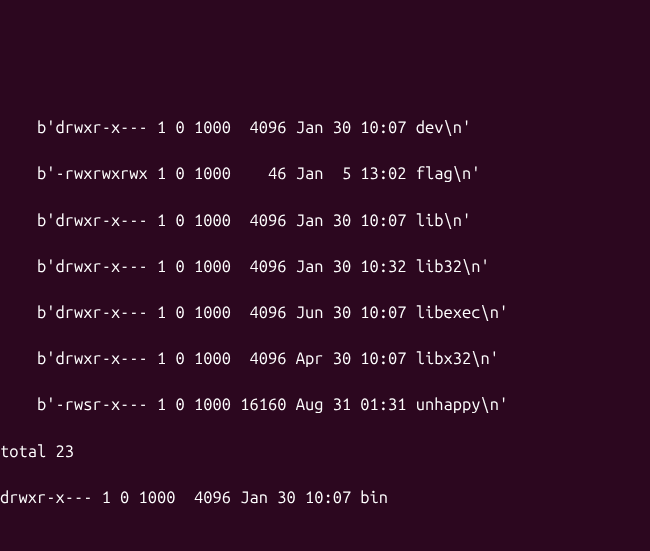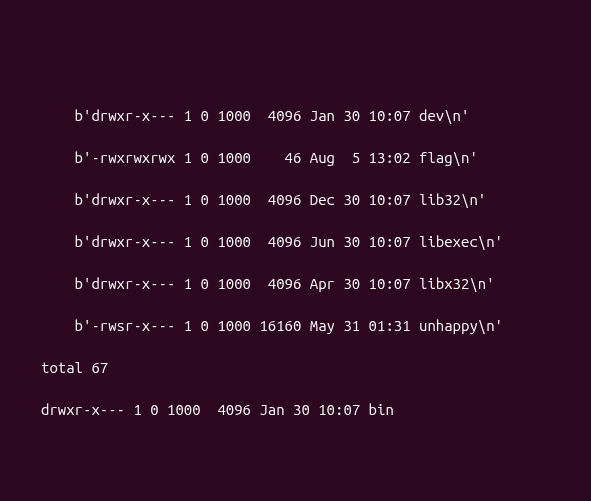--- a/index.html
+++ b/index.html
@@ -14,36 +14,37 @@
       line-height: 21px;
       color: #ffffff;
       width: 591px;
       height: 501px;
       overflow: hidden;
       white-space: pre;
     }
     .term {
       padding: 0;
     }
-    .white { color: #ffffff; padding-left: 41px; }
+    .white { color: #ffffff; }
     .line { display: block; }
   </style>
 </head>
 <body>
 
 
 
 <div class="term">
 <span class="line white">    b'drwxr-x--- 1 0 1000  4096 Jan 30 10:07 dev\n'</span>
-<span class="line white">    b'-rwxrwxrwx 1 0 1000    46 Aug  5 13:02 flag\n'</span>
-<span class="line white">    b'drwxr-x--- 1 0 1000  4096 Dec 30 10:07 lib32\n'</span>
+<span class="line white">    b'-rwxrwxrwx 1 0 1000    46 Jan  5 13:02 flag\n'</span>
+<span class="line white">    b'drwxr-x--- 1 0 1000  4096 Jan 30 10:07 lib\n'</span>
+<span class="line white">    b'drwxr-x--- 1 0 1000  4096 Jan 30 10:32 lib32\n'</span>
 <span class="line white">    b'drwxr-x--- 1 0 1000  4096 Jun 30 10:07 libexec\n'</span>
 <span class="line white">    b'drwxr-x--- 1 0 1000  4096 Apr 30 10:07 libx32\n'</span>
-<span class="line white">    b'-rwsr-x--- 1 0 1000 16160 May 31 01:31 unhappy\n'</span>
-<span class="line white">total 67</span>
+<span class="line white">    b'-rwsr-x--- 1 0 1000 16160 Aug 31 01:31 unhappy\n'</span>
+<span class="line white">total 23</span>
 <span class="line white">drwxr-x--- 1 0 1000  4096 Jan 30 10:07 bin</span>
 
 
 
 
 
 
 
 
 

